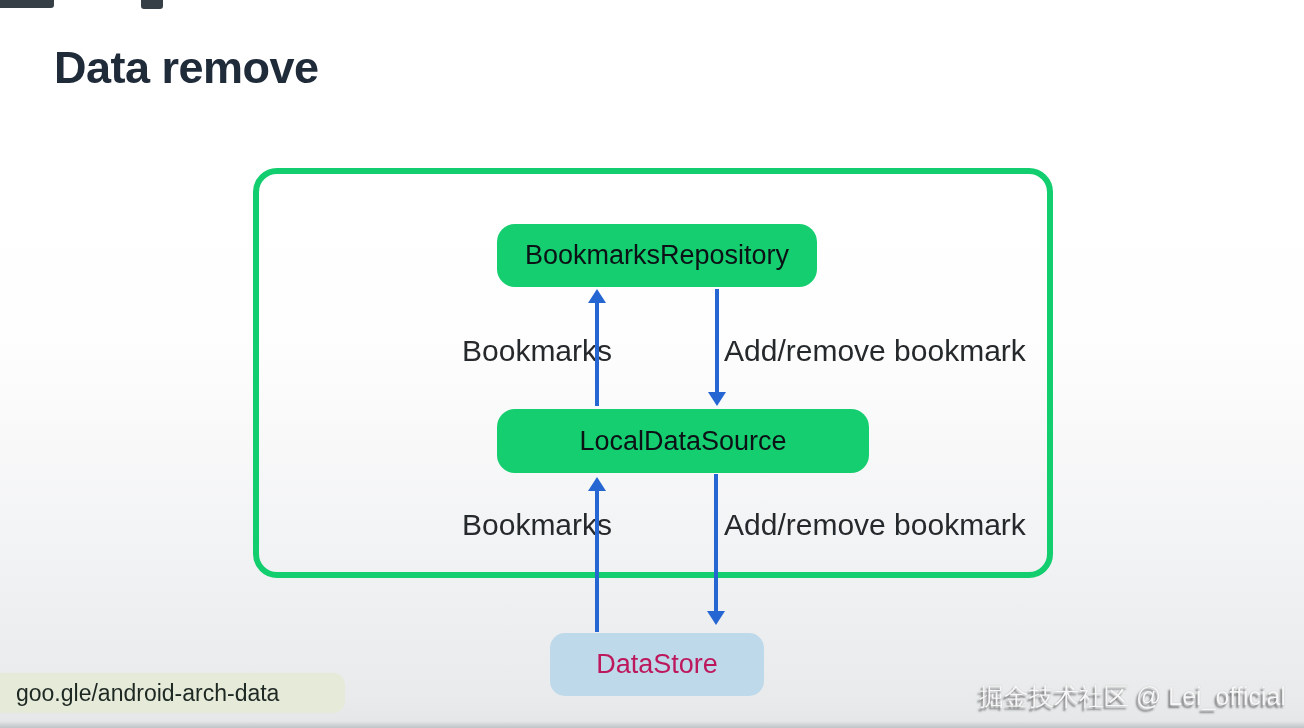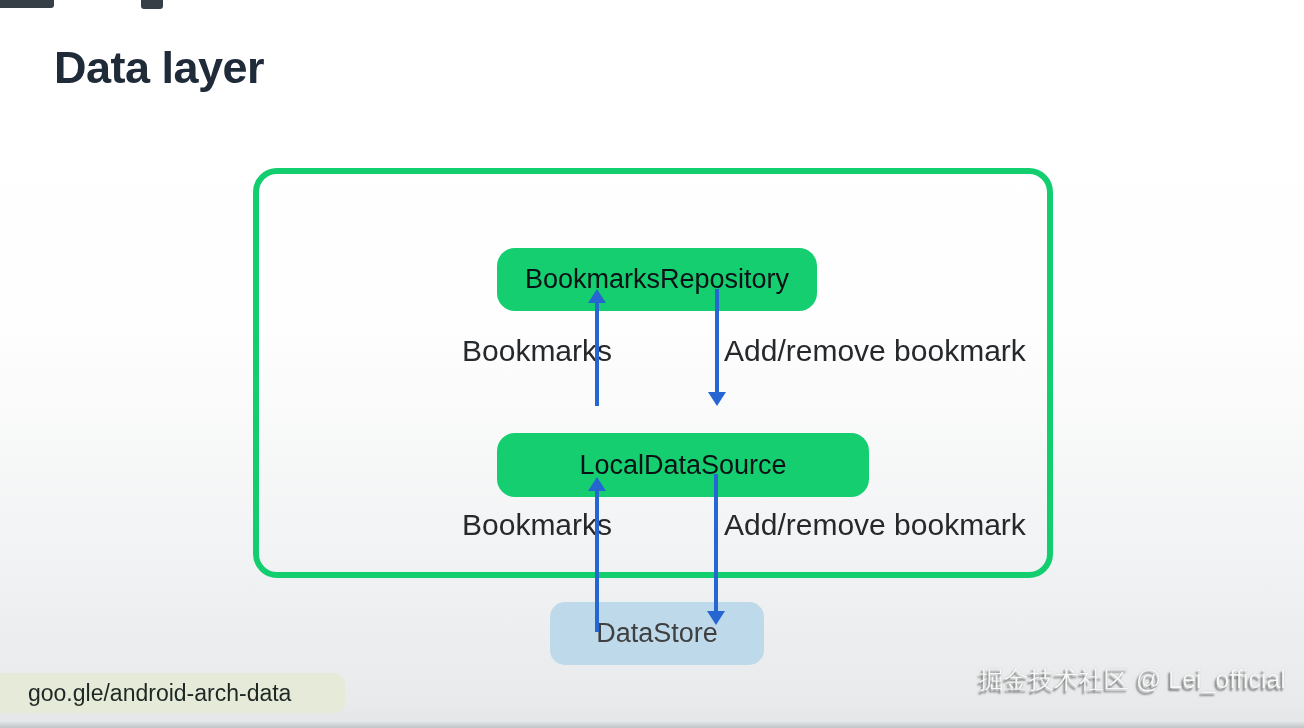--- a/index.html
+++ b/index.html
@@ -34,26 +34,26 @@
     background: transparent;
     z-index: 1;
   }
 
   
   .node {
     display: flex; align-items: center; justify-content: center;
     font-size: 27px; color: #0c1116;
     z-index: 4;
   }
-  .node-green { background: #14ce6f; border-radius: 18px; margin-top: 24px; }
+  .node-green { background: #14ce6f; border-radius: 18px; }
   .node-repository { left: 497px; top: 224px; width: 320px; height: 63px; }
   .node-local     { left: 497px; top: 409px; width: 372px; height: 64px; }
   .node-datastore {
-    left: 550px; top: 602px; width: 214px; height: 63px;
-    background: #bdd9ea; border-radius: 15px; color: #404040;
+    left: 550px; top: 633px; width: 214px; height: 63px;
+    background: #bdd9ea; border-radius: 15px; color: #be185d;
   }
 
   
   .arrow-line { width: 4px; background: #2566d2; z-index: 5; }
   .arrow-head { width: 0; height: 0; z-index: 5; }
   .head-up   { border-left: 9px solid transparent; border-right: 9px solid transparent; border-bottom: 14px solid #2566d2; }
   .head-down { border-left: 9px solid transparent; border-right: 9px solid transparent; border-top: 14px solid #2566d2; }
 
   .line-up-1   { left: 595px; top: 301px; height: 105px; }
   .head-up-1   { left: 588px; top: 289px; }
@@ -76,48 +76,48 @@
 
   
   .footer-pill {
     left: 0; top: 673px; width: 345px; height: 40px;
     background: #e6ead9;
     border-radius: 0 12px 12px 0;
     display: flex; align-items: center;
     z-index: 3;
   }
   .footer-link {
-    margin-left: 28px;
+    margin-left: 16px;
     font-size: 23px; color: #1e2823;
   }
 
   
   .watermark {
-    right: 18px; top: 663px;
+    right: 18px; top: 680px;
     font-size: 25px;
     color: #f7f7f7;
     text-shadow: -2px 3px 2px rgba(40,40,40,0.55), 0 0 1px rgba(90,90,90,0.4);
     z-index: 6;
     white-space: nowrap;
   }
 
   
   .bottom-shade {
     left: 0; bottom: 0; width: 1304px; height: 7px;
     background: linear-gradient(180deg, rgba(150,156,160,0) 0%, rgba(150,156,160,0.45) 100%);
     z-index: 2;
   }
 </style>
 </head>
 <body>
 
 <div class="abs artifact-a"></div>
 <div class="abs artifact-b"></div>
 
-<div class="abs title">Data layer</div>
+<div class="abs title">Data remove</div>
 
 <div class="abs container-box"></div>
 
 <div class="abs node node-green node-repository">
   <span>BookmarksRepository</span>
 </div>
 <div class="abs node node-green node-local">
   <span>LocalDataSource</span>
 </div>
 <div class="abs node node-datastore">

